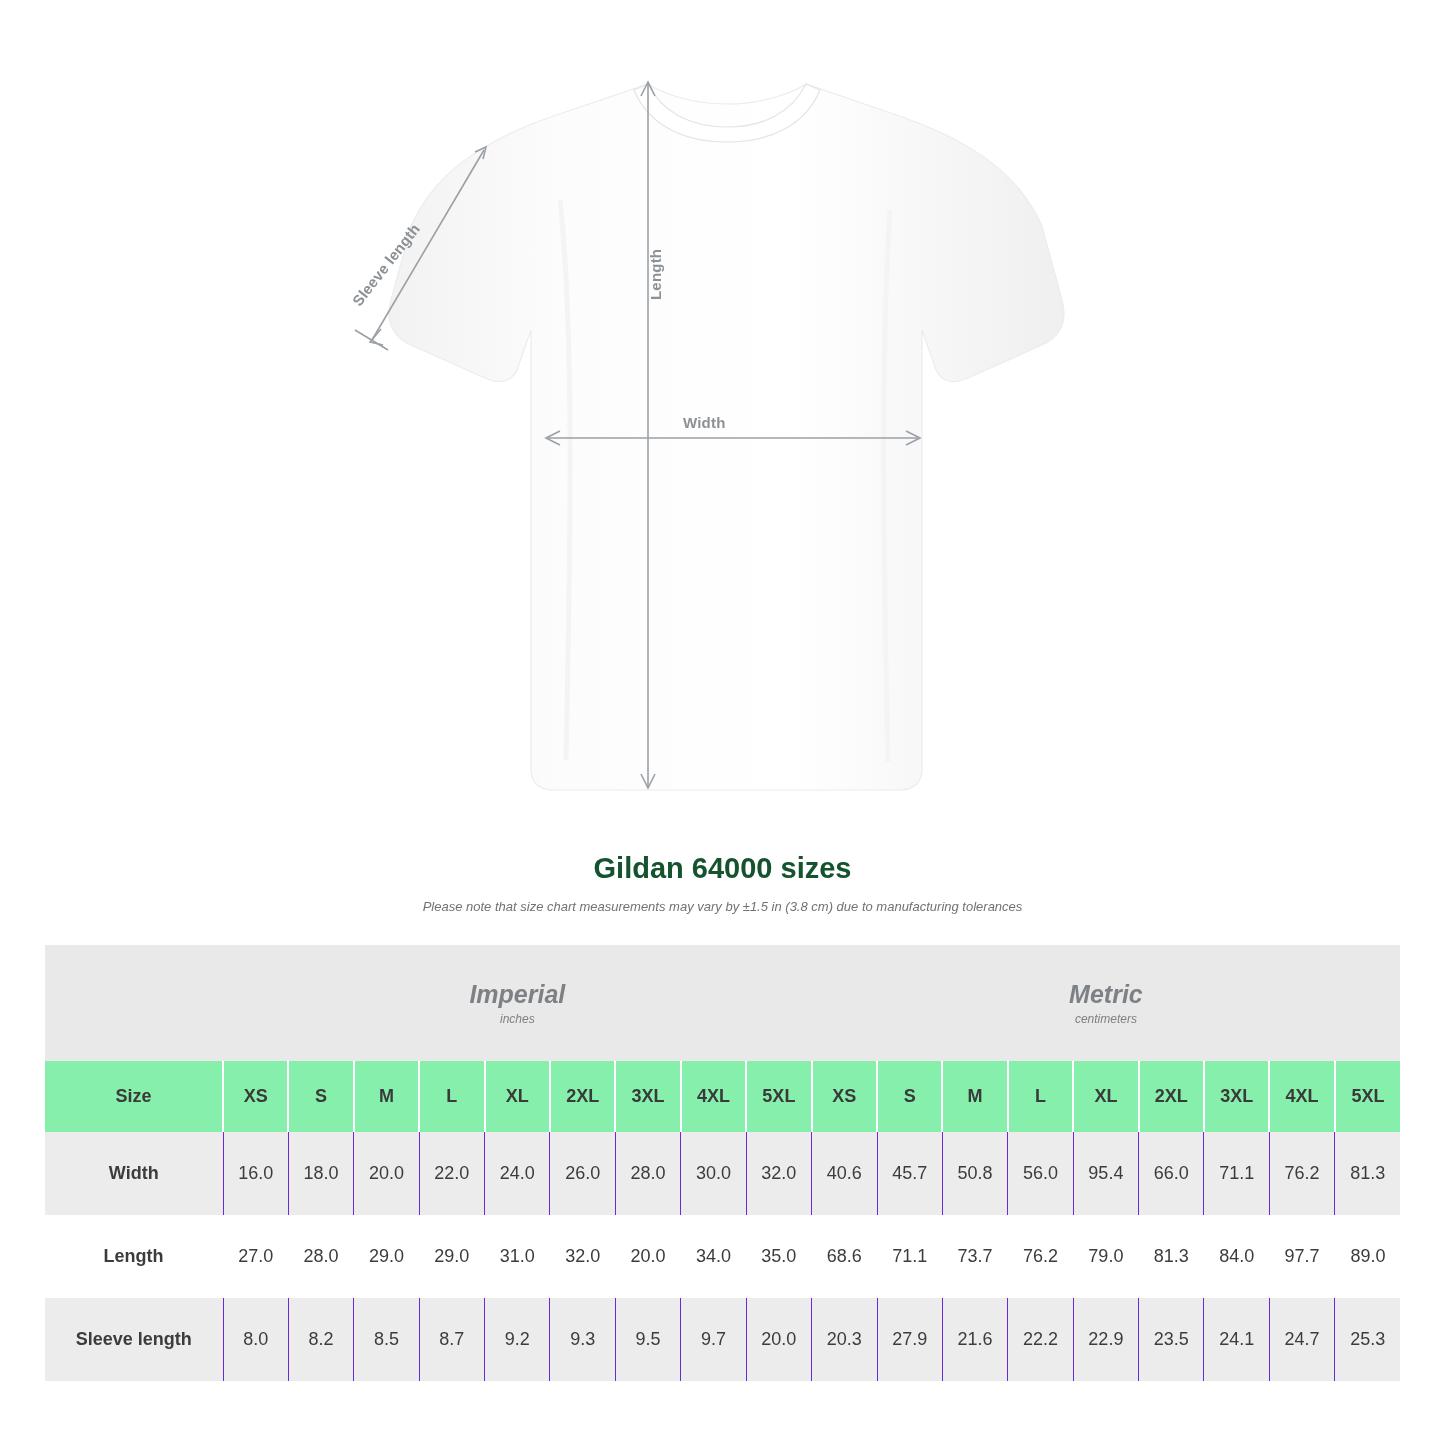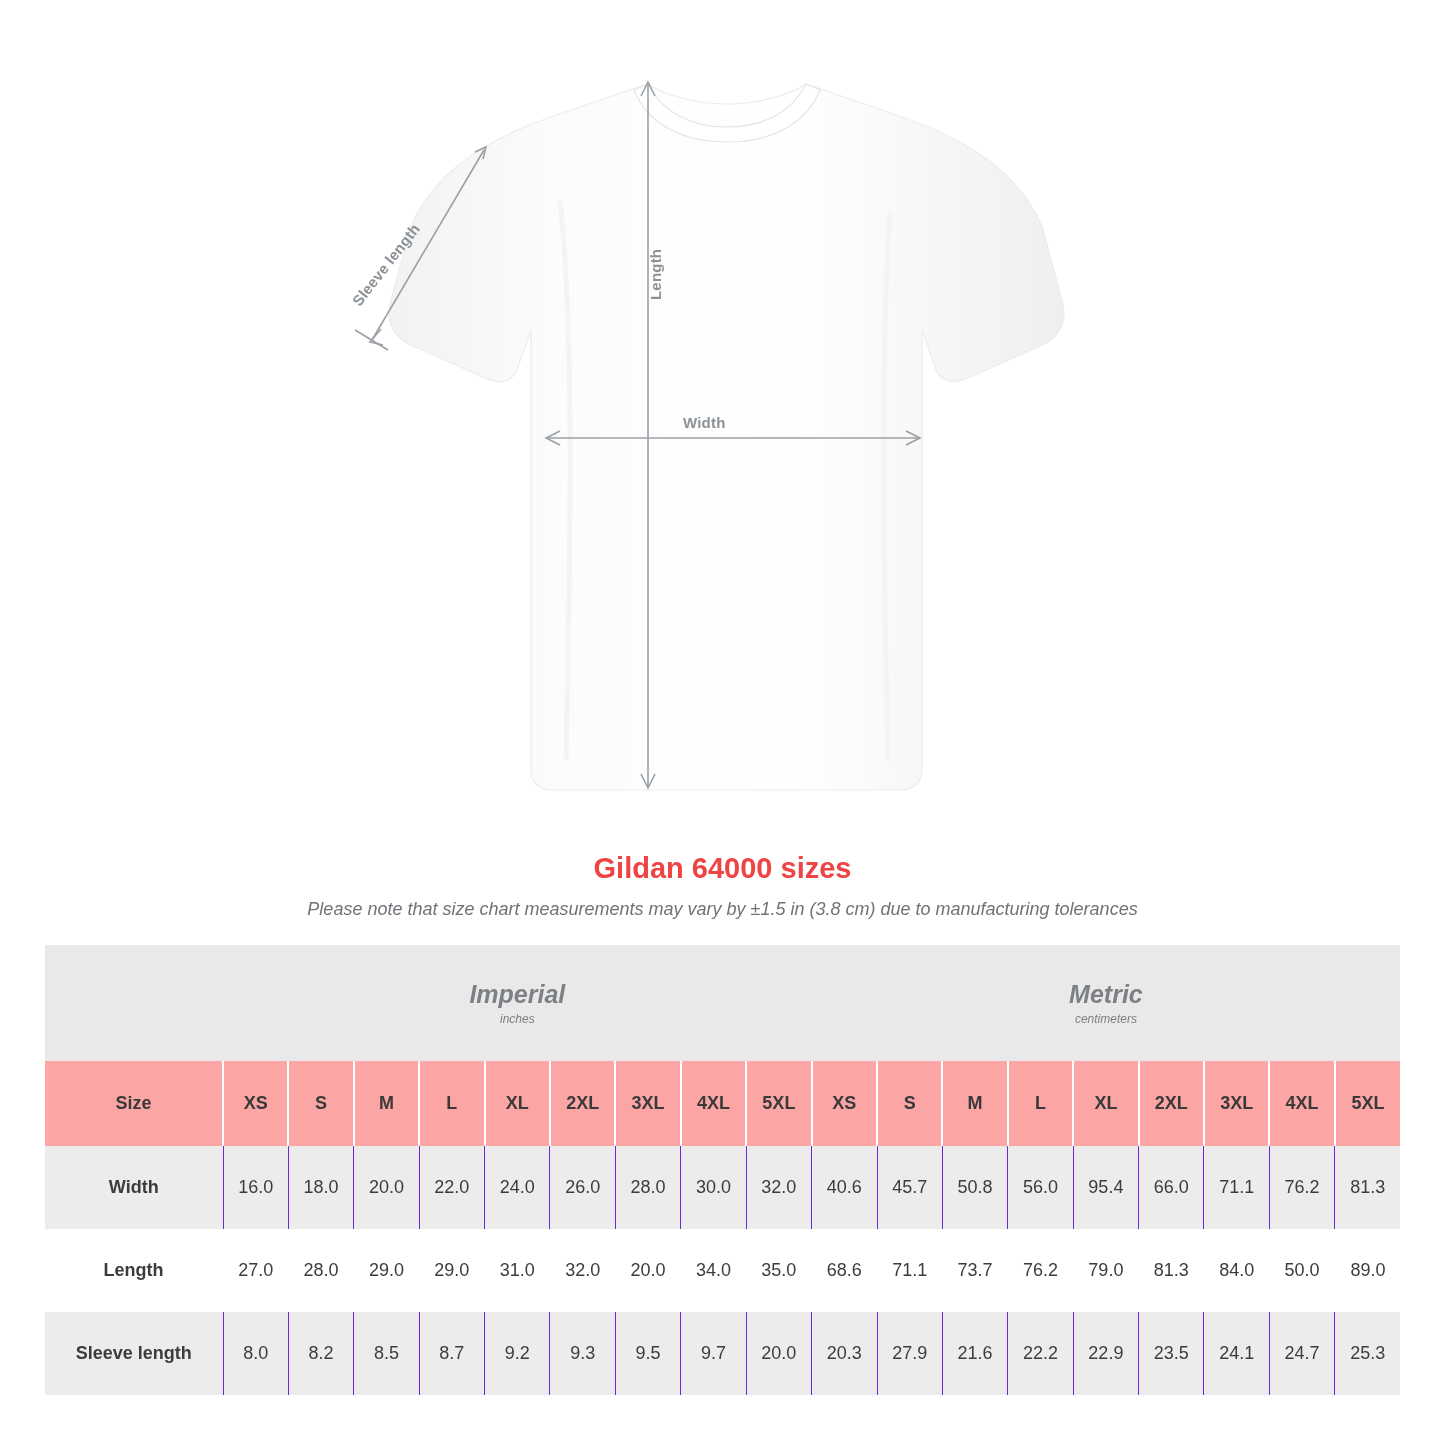--- a/index.html
+++ b/index.html
@@ -58,27 +58,27 @@
     transform: rotate(-52deg);
     transform-origin: left bottom;
     white-space: nowrap;
   }
 
   
   .chart-title {
     text-align: center;
     font-size: 29px;
     font-weight: bold;
-    color: #ef4444;
+    color: #14532d;
     margin: 0;
     padding-top: 22px;
   }
   .chart-note {
     text-align: center;
-    font-size: 18px;
+    font-size: 13px;
     font-style: italic;
     color: #6f7276;
     margin: 14px 0 0 0;
   }
 
   
   .table-wrap {
     position: absolute;
     left: 45px;
     top: 945px;
@@ -108,22 +108,22 @@
     color: #7d8185;
     line-height: 1.15;
   }
   .unit-sub {
     font-size: 12px;
     font-style: italic;
     color: #7d8185;
     padding-top: 4px;
   }
   tr.header-row td {
-    height: 85px;
-    background: #fca5a5;
+    height: 71px;
+    background: #86efac;
     font-weight: bold;
     font-size: 18px;
     color: #3a3a3a;
   }
   tr.header-row td.row-head {
     font-size: 18px;
   }
   tr.data-row td {
     height: 83px;
     font-size: 18px;
@@ -295,21 +295,21 @@
           <td class="cell">20.0</td>
           <td class="cell">34.0</td>
           <td class="cell">35.0</td>
           <td class="cell sep">68.6</td>
           <td class="cell">71.1</td>
           <td class="cell">73.7</td>
           <td class="cell">76.2</td>
           <td class="cell">79.0</td>
           <td class="cell">81.3</td>
           <td class="cell">84.0</td>
-          <td class="cell">50.0</td>
+          <td class="cell">97.7</td>
           <td class="cell">89.0</td>
         </tr>
 
         <tr class="data-row shade">
           <td class="row-head">Sleeve length</td>
           <td class="cell">8.0</td>
           <td class="cell">8.2</td>
           <td class="cell">8.5</td>
           <td class="cell">8.7</td>
           <td class="cell">9.2</td>

